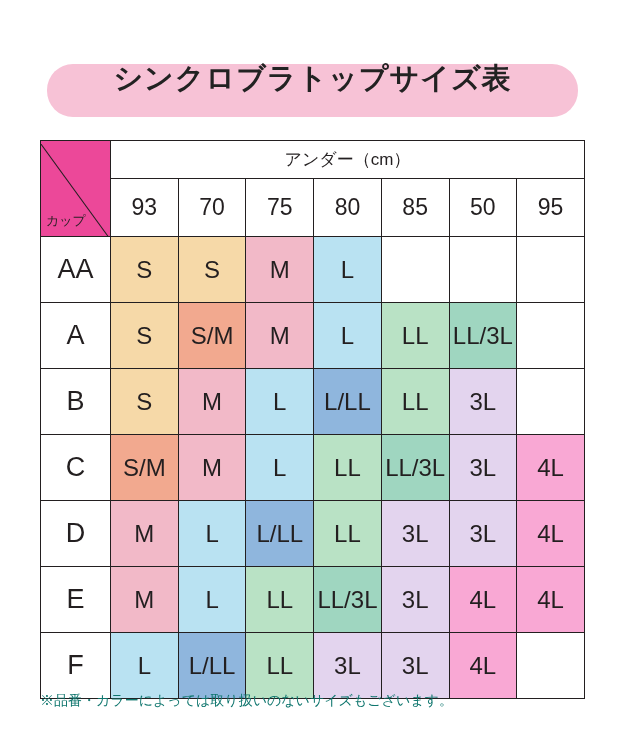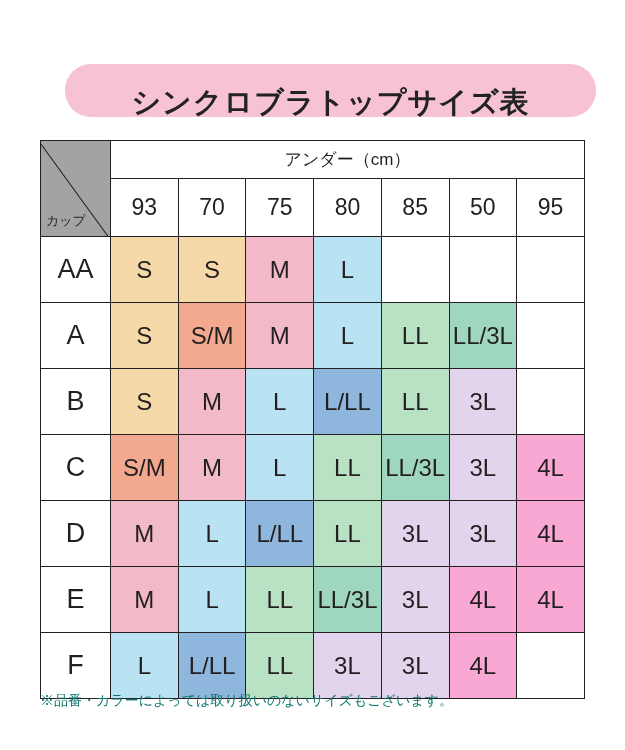--- a/index.html
+++ b/index.html
@@ -11,26 +11,26 @@
   }
   #page {
     position: relative;
     width: 625px; height: 750px;
     background: #ffffff;
     overflow: hidden;
   }
   
   .title-banner {
     position: absolute;
-    left: 65px; top: 64px;
+    left: 47px; top: 64px;
     width: 531px; height: 53px;
     background: #f7c2d6;
     border-radius: 26px;
     display: flex;
-    align-items: flex-end;
+    align-items: flex-start;
     justify-content: center;
   }
   .title-text {
     font-size: 29px;
     font-weight: bold;
     color: #222222;
     letter-spacing: 1px;
     line-height: 1;
   }
   
@@ -50,21 +50,21 @@
     text-align: center;
     vertical-align: middle;
     font-weight: normal;
     color: #231f20;
   }
   
   .corner {
     width: 70px;
     height: 96px;
     position: relative;
-    background: #a3a3a3;
+    background: #ec4899;
   }
   .corner .diag {
     position: absolute;
     inset: 0;
     overflow: hidden;
   }
   .corner .diag::after {
     content: "";
     position: absolute;
     left: -6px; top: -6px;

